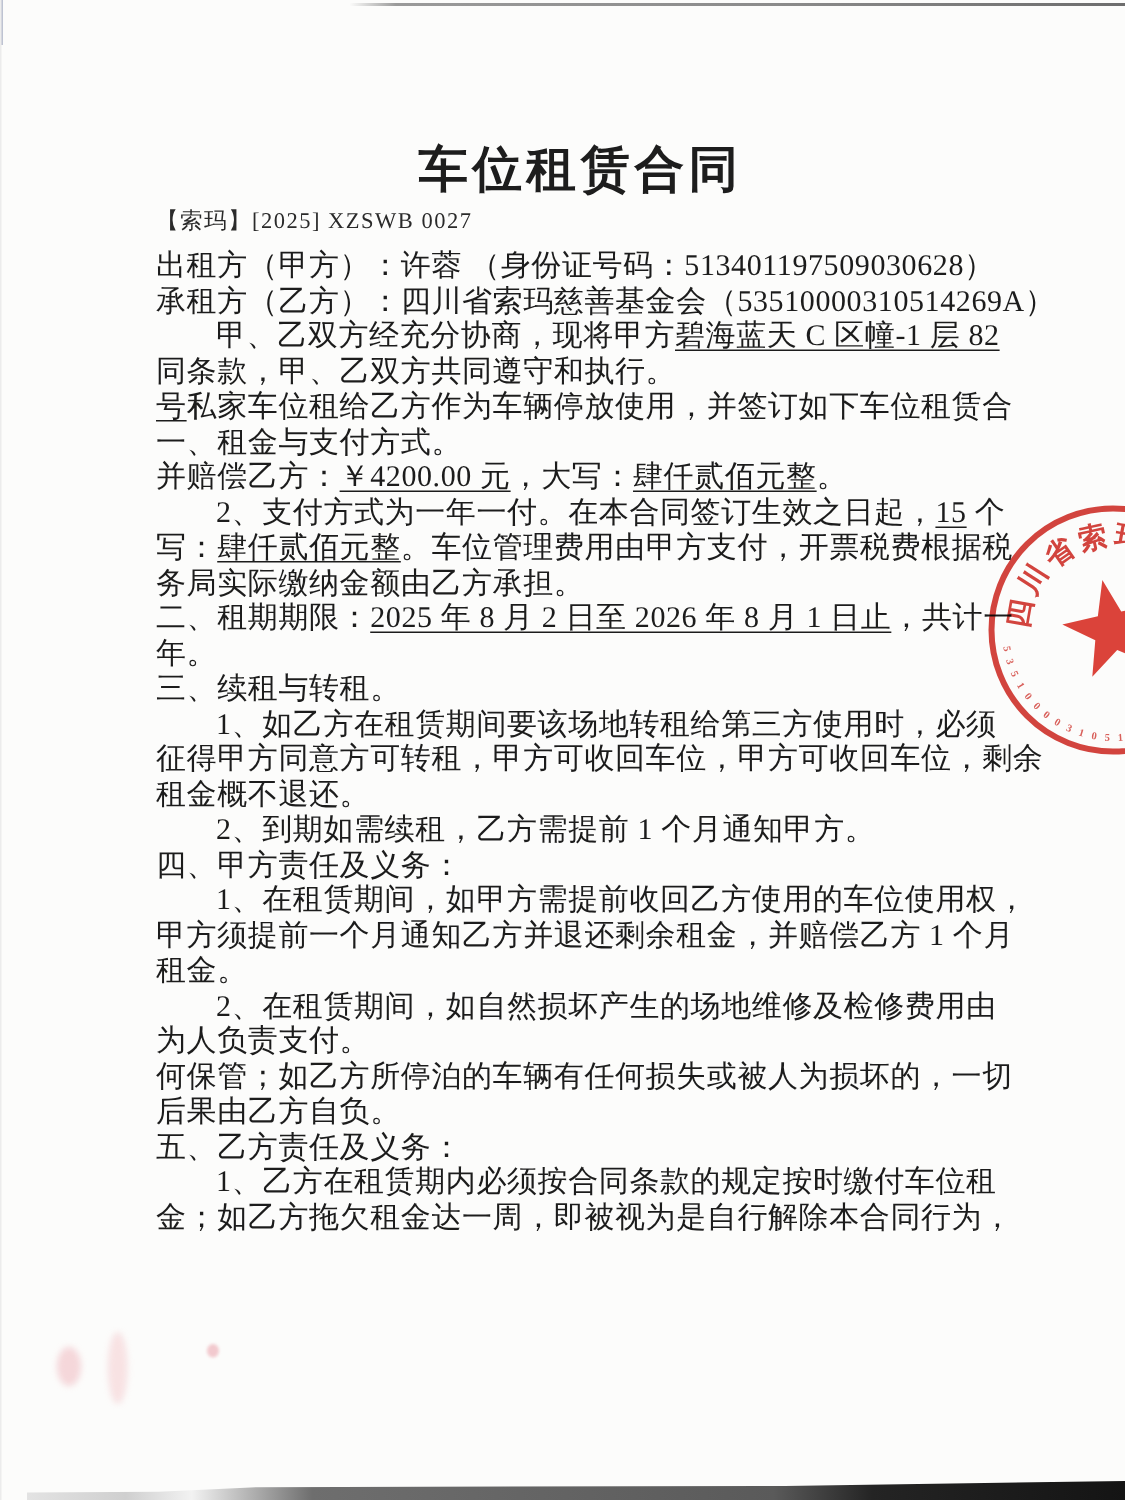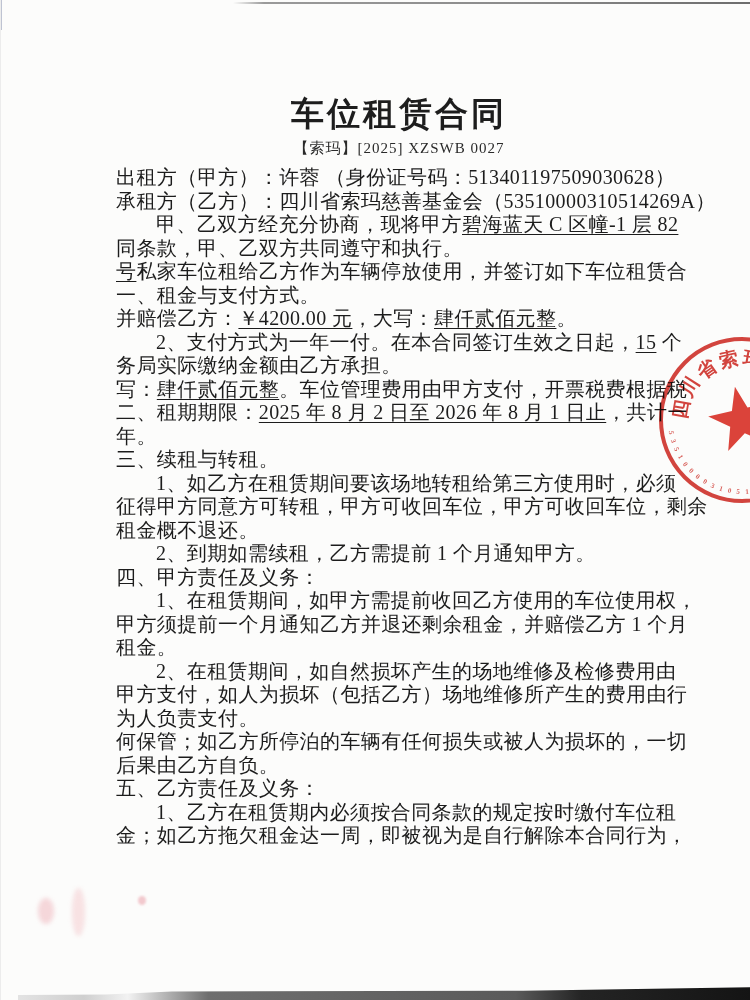--- a/index.html
+++ b/index.html
@@ -27,27 +27,27 @@
   .edge-bottom{
     position:absolute;bottom:0;left:18px;right:0;height:13px;
     background:linear-gradient(90deg,#e3e3e3 0%,#cfcfcf 9%,#f2f2f2 15%,#6e6e6e 26%,#5a5a5a 68%,#242424 77%,#141414 100%);
     clip-path:polygon(0 62%,12% 58%,21% 34%,69% 28%,100% 2%,100% 100%,0 100%);
   }
   .smudge{position:absolute;border-radius:50%;filter:blur(2px);}
   .smudge.a{left:38px;top:898px;width:16px;height:26px;background:rgba(235,155,165,.38);}
   .smudge.b{left:72px;top:888px;width:13px;height:48px;background:rgba(238,170,178,.32);}
   .smudge.c{left:138px;top:896px;width:8px;height:9px;background:rgba(230,140,150,.45);filter:blur(1px);}
   
-  .doc{position:absolute;left:116px;top:96px;width:566px;}
+  .doc{position:absolute;left:104px;top:96px;width:566px;}
   .title{
     text-align:center;font-size:33px;line-height:36px;
     letter-spacing:3px;font-weight:600;color:#1d1d1d;
   }
   .ref{
-    text-align:center;font-size:15px;line-height:18px;margin-top:7px;
+    font-size:15px;line-height:18px;margin-top:7px;
     letter-spacing:1px;color:#2a2a2a;
   }
   .body{margin-top:9px;font-size:20px;line-height:23.5px;}
   .line{white-space:nowrap;letter-spacing:.4px;}
   .line.indent{padding-left:40px;}
   .u{text-decoration:underline;text-underline-offset:3px;text-decoration-thickness:1.4px;text-align:right;}
   
   .stamp{
     position:absolute;left:628px;top:306px;width:228px;height:228px;
     mix-blend-mode:multiply;opacity:.93;
@@ -71,35 +71,34 @@
     <div class="ref">【索玛】[2025] XZSWB 0027</div>
     <div class="body" id="contract-body">
         <div class="line"><span>出租方（甲方）：许蓉 （身份证号码：513401197509030628）</span></div>
         <div class="line"><span>承租方（乙方）：四川省索玛慈善基金会（53510000310514269A）</span></div>
         <div class="line indent"><span>甲、乙双方经充分协商，现将甲方</span><span class="u">碧海蓝天 C 区幢-1 层 82</span></div>
         <div class="line"><span>同条款，甲、乙双方共同遵守和执行。</span></div>
         <div class="line"><span class="u">号</span><span>私家车位租给乙方作为车辆停放使用，并签订如下车位租赁合</span></div>
         <div class="line"><span>一、租金与支付方式。</span></div>
         <div class="line"><span>并赔偿乙方：</span><span class="u">￥4200.00 元</span><span>，大写：</span><span class="u">肆仟贰佰元整</span><span>。</span></div>
         <div class="line indent"><span>2、支付方式为一年一付。在本合同签订生效之日起，</span><span class="u">15</span><span> 个</span></div>
+        <div class="line"><span>写：</span><span class="u">肆仟贰佰元整</span><span>。车位管理费用由甲方支付，开票税费根据税</span></div>
         <div class="line"><span>务局实际缴纳金额由乙方承担。</span></div>
-        <div class="line"><span>写：</span><span class="u">肆仟贰佰元整</span><span>。车位管理费用由甲方支付，开票税费根据税</span></div>
         <div class="line"><span>二、租期期限：</span><span class="u">2025 年 8 月 2 日至 2026 年 8 月 1 日止</span><span>，共计一</span></div>
         <div class="line"><span>年。</span></div>
         <div class="line"><span>三、续租与转租。</span></div>
         <div class="line indent"><span>1、如乙方在租赁期间要该场地转租给第三方使用时，必须</span></div>
         <div class="line"><span>征得甲方同意方可转租，甲方可收回车位，甲方可收回车位，剩余</span></div>
         <div class="line"><span>租金概不退还。</span></div>
         <div class="line indent"><span>2、到期如需续租，乙方需提前 1 个月通知甲方。</span></div>
         <div class="line"><span>四、甲方责任及义务：</span></div>
         <div class="line indent"><span>1、在租赁期间，如甲方需提前收回乙方使用的车位使用权，</span></div>
         <div class="line"><span>甲方须提前一个月通知乙方并退还剩余租金，并赔偿乙方 1 个月</span></div>
         <div class="line"><span>租金。</span></div>
         <div class="line indent"><span>2、在租赁期间，如自然损坏产生的场地维修及检修费用由</span></div>
-        <div class="line"><span>甲方支付，如人为损坏（包括乙方）场地维修所产生的费用由行</span></div>
         <div class="line"><span>为人负责支付。</span></div>
         <div class="line"><span>何保管；如乙方所停泊的车辆有任何损失或被人为损坏的，一切</span></div>
         <div class="line"><span>后果由乙方自负。</span></div>
         <div class="line"><span>五、乙方责任及义务：</span></div>
         <div class="line indent"><span>1、乙方在租赁期内必须按合同条款的规定按时缴付车位租</span></div>
         <div class="line"><span>金；如乙方拖欠租金达一周，即被视为是自行解除本合同行为，</span></div>
       </div>
   </div>
 
   <svg class="stamp" id="seal" viewBox="0 0 228 228">

